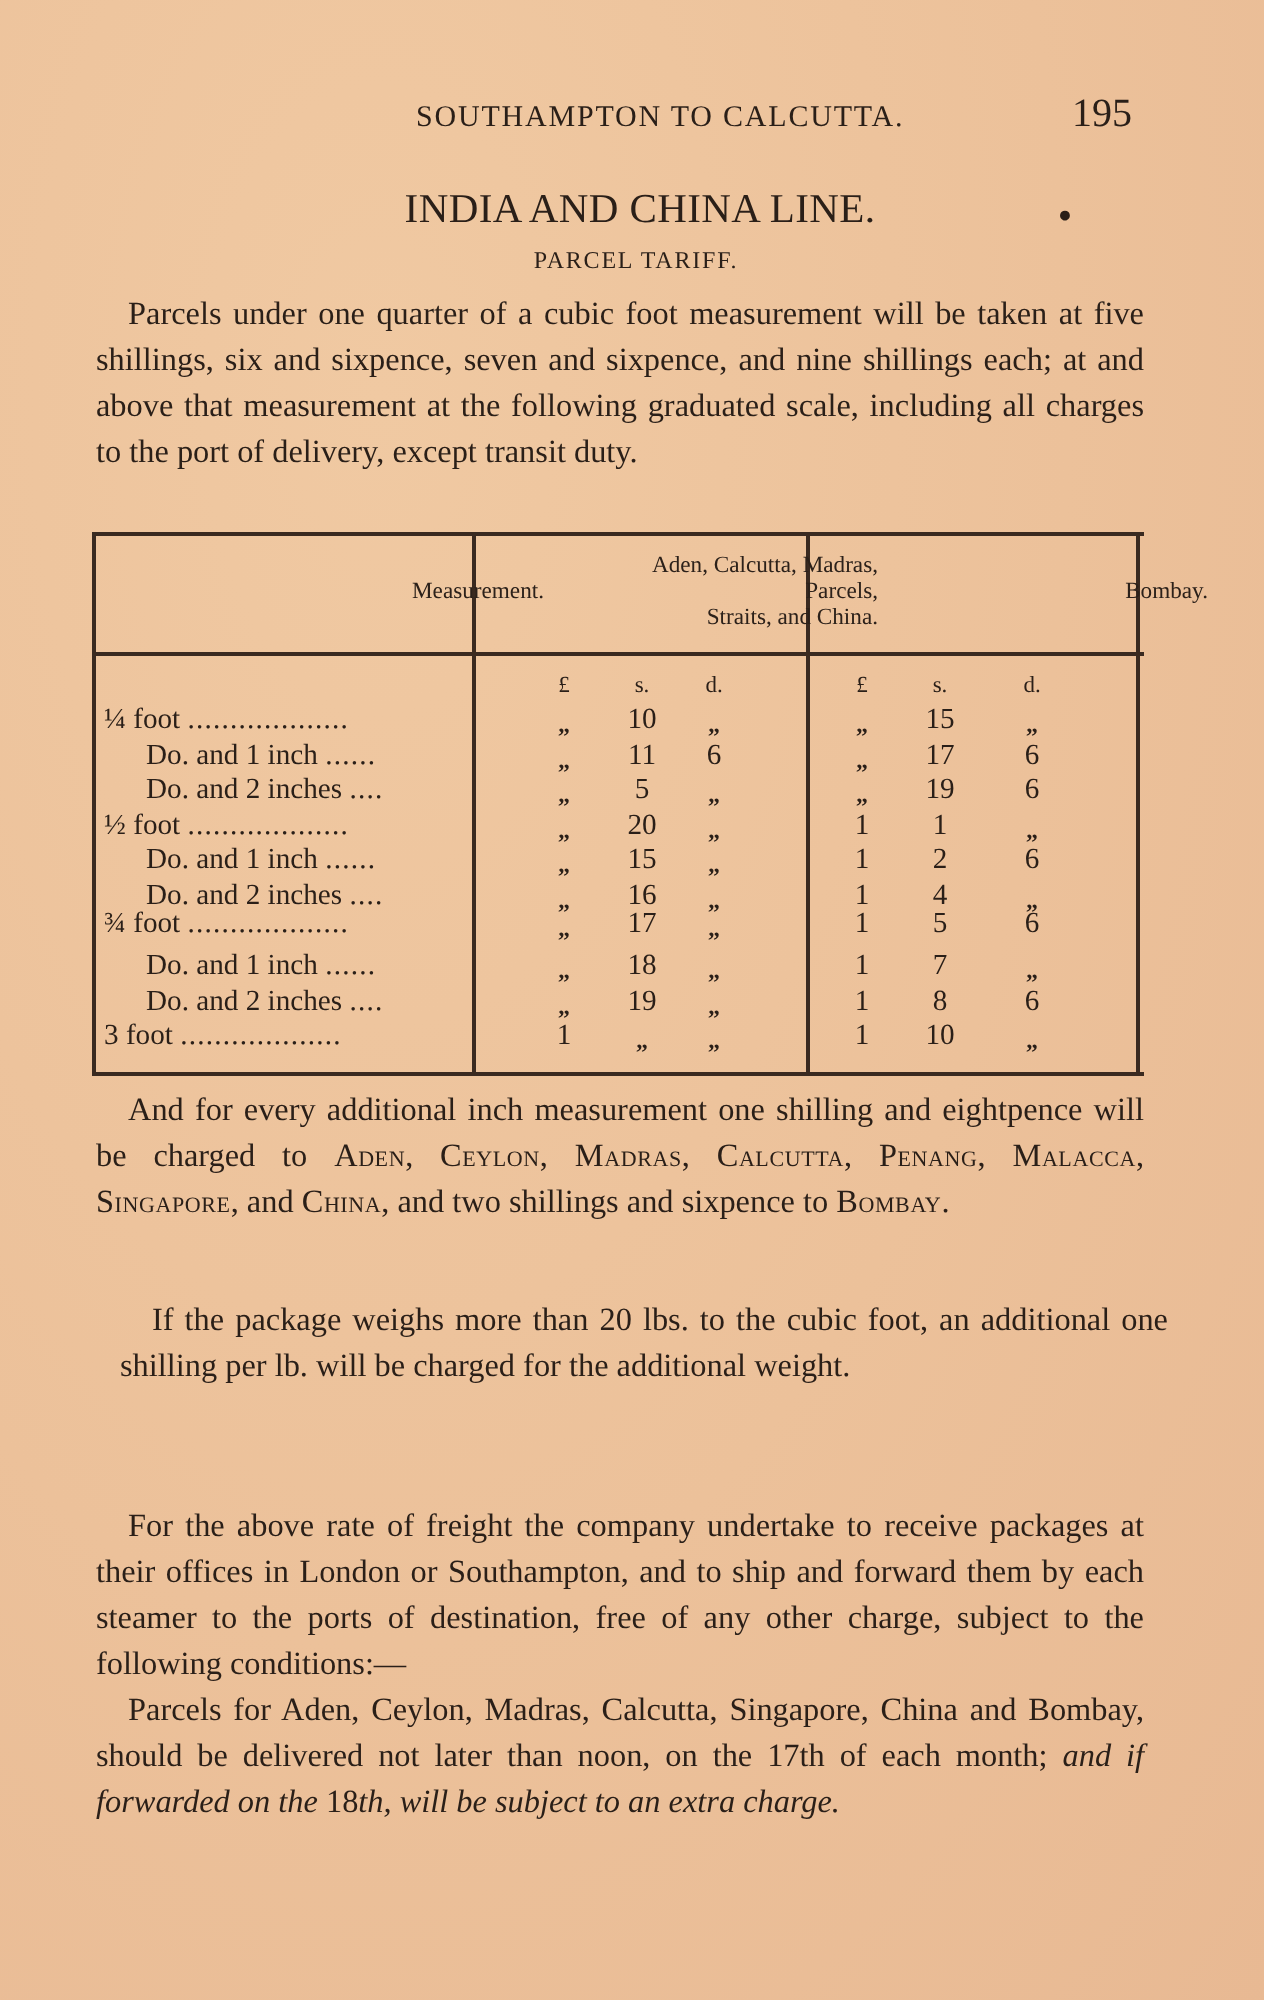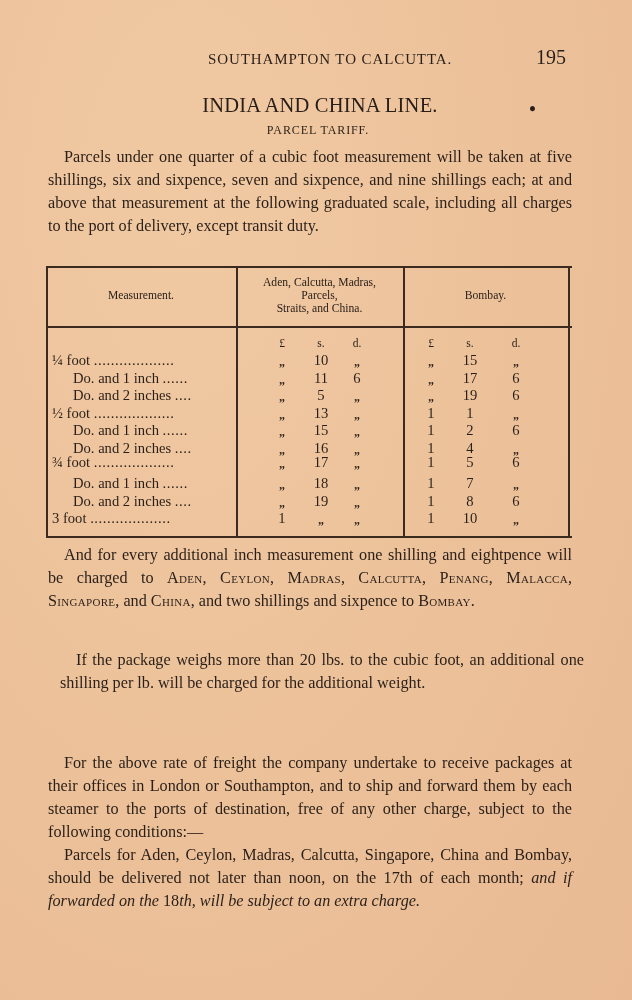--- a/index.html
+++ b/index.html
@@ -44,22 +44,23 @@
   .it { font-style: italic; }
 
   
   .tariff {
     position: absolute; left: 46px; top: 266px; width: 526px; height: 274px;
     font-family: "Liberation Serif", serif;
   }
   .hline { position: absolute; background: #3a2a20; height: 2px; }
   .vline { position: absolute; background: #3a2a20; width: 1.5px; }
   .th {
-    position: absolute; text-align: center; font-size: 11.6px; line-height: 13px;
+    position: absolute; text-align: right; font-size: 11.6px; line-height: 13px;
     color: #2c211a;
+    padding-left: 36px;
   }
   .unit { position: absolute; font-size: 11.5px; text-align: center; width: 24px; }
   .row { position: absolute; left: 0; width: 526px; height: 17px; }
   .m-label {
     position: absolute; font-size: 14.6px; line-height: 17px; white-space: nowrap;
   }
   .m-label .dots { letter-spacing: 0.6px; }
   .cell {
     position: absolute; width: 28px; text-align: center; font-size: 14.6px; line-height: 17px;
   }
@@ -129,21 +130,21 @@
           <div class="cell ditto" style="left: 222px;">„</div>
           <div class="cell" style="left: 261px;">5</div>
           <div class="cell ditto" style="left: 297px;">„</div>
           <div class="cell ditto" style="left: 371px;">„</div>
           <div class="cell" style="left: 410px;">19</div>
           <div class="cell" style="left: 456px;">6</div>
         </div>
         <div class="row" style="top: 138.8px;">
           <div class="m-label" style="left: 6px;"><span>½ foot</span> <span class="dots">...................</span></div>
           <div class="cell ditto" style="left: 222px;">„</div>
-          <div class="cell" style="left: 261px;">13</div>
+          <div class="cell" style="left: 261px;">20</div>
           <div class="cell ditto" style="left: 297px;">„</div>
           <div class="cell" style="left: 371px;">1</div>
           <div class="cell" style="left: 410px;">1</div>
           <div class="cell ditto" style="left: 456px;">„</div>
         </div>
         <div class="row" style="top: 156.4px;">
           <div class="m-label" style="left: 27px;"><span>Do. and 1 inch</span> <span class="dots">......</span></div>
           <div class="cell ditto" style="left: 222px;">„</div>
           <div class="cell" style="left: 261px;">15</div>
           <div class="cell ditto" style="left: 297px;">„</div>

